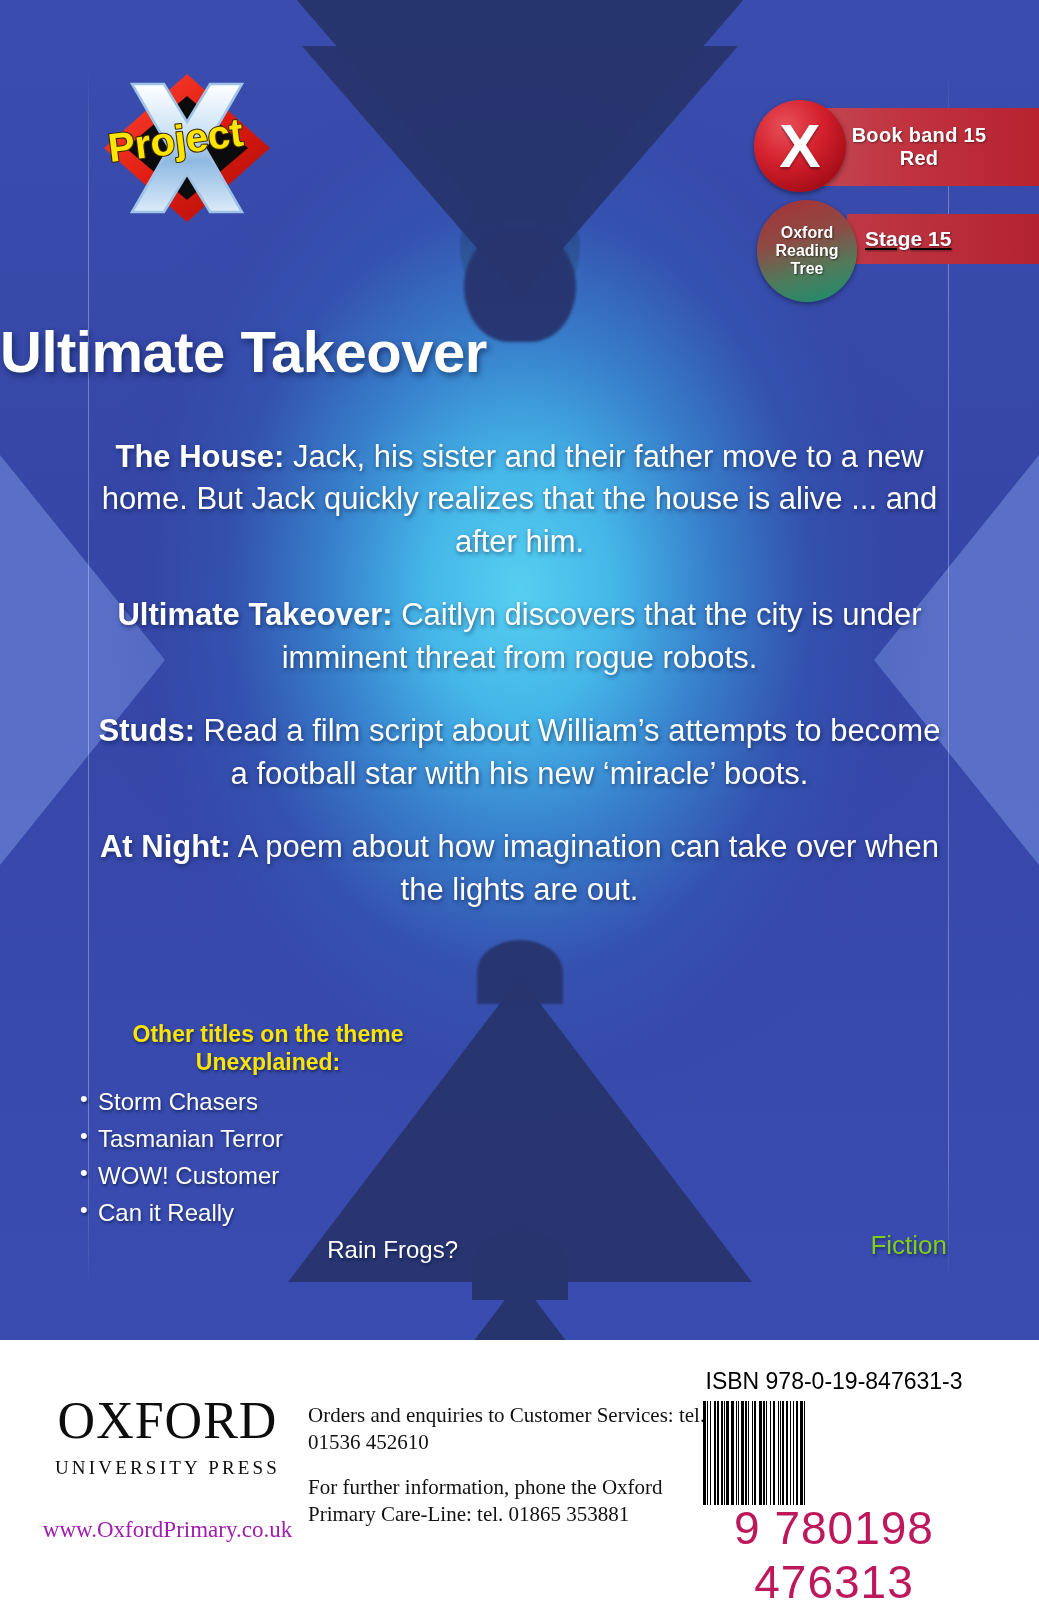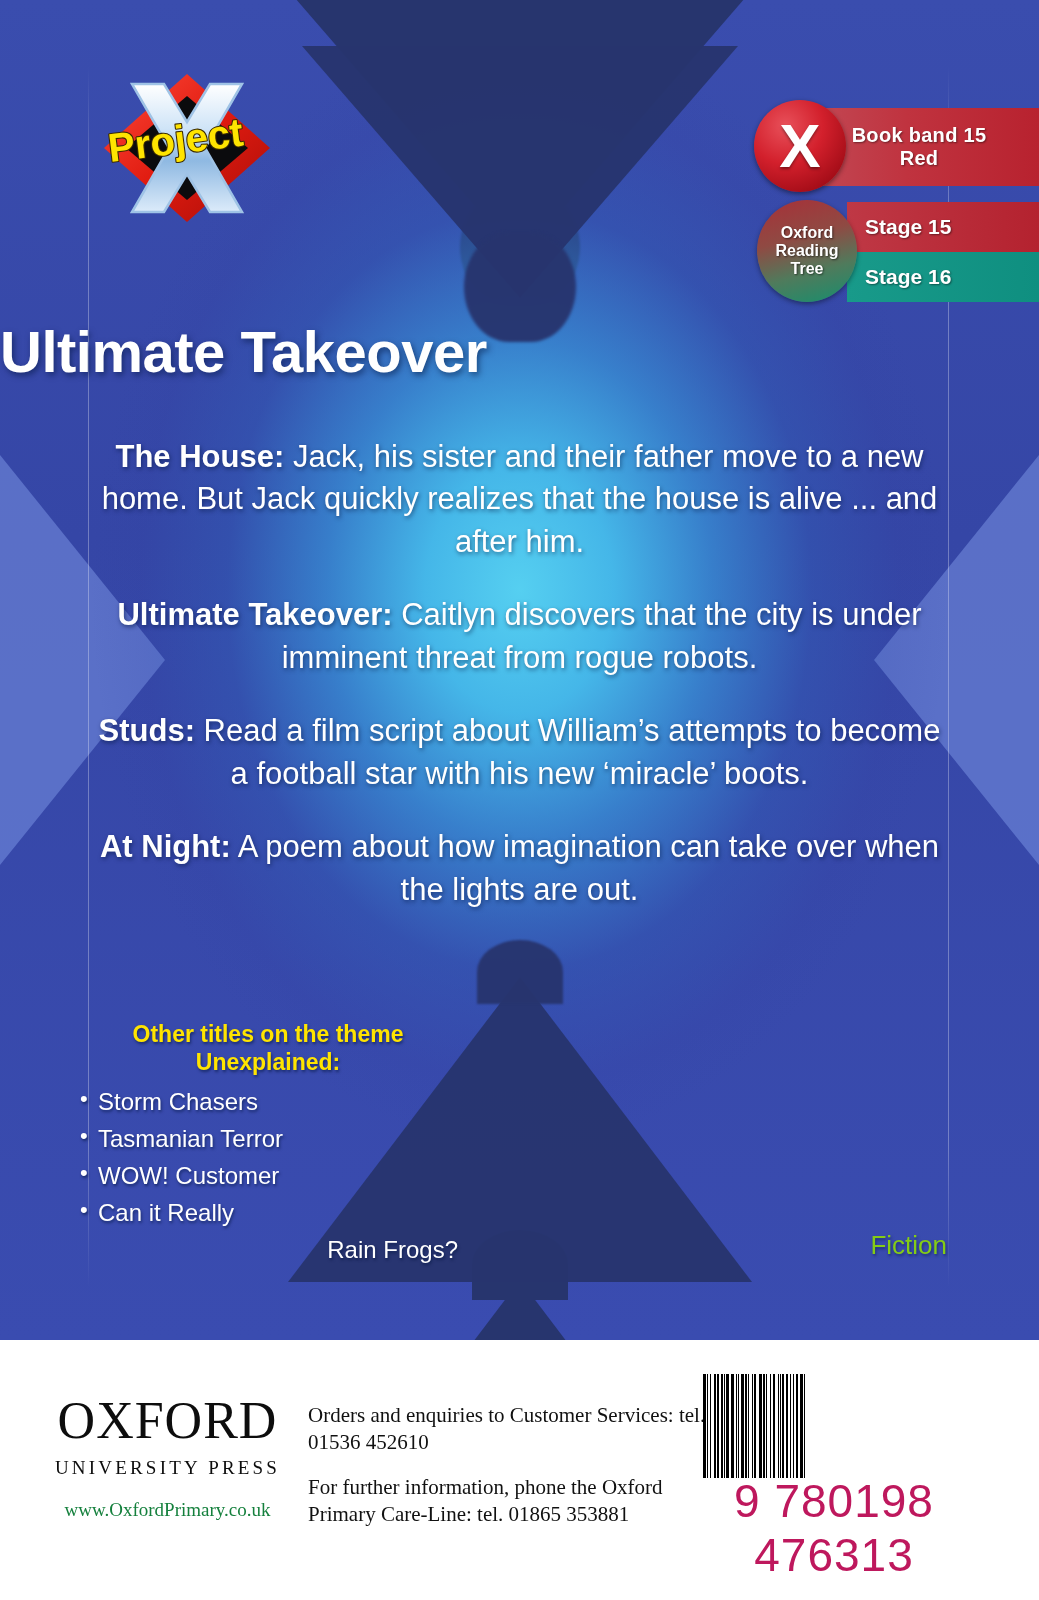--- a/index.html
+++ b/index.html
@@ -124,21 +124,21 @@
   .band-x{
     position:absolute;left:15px;top:0;width:92px;height:92px;border-radius:50%;
     background:radial-gradient(circle at 34% 28%,#e8505a 0%,#d3202c 42%,#a50d18 78%,#7d0a12 100%);
     box-shadow:0 2px 5px rgba(0,0,0,.45);
     display:flex;align-items:center;justify-content:center;
     color:#fff;font-weight:bold;font-size:62px;line-height:1;
     font-family:"Liberation Sans",sans-serif;
     text-shadow:0 2px 3px rgba(0,0,0,.4);
   }
   .ort-row{position:relative;height:100px;margin-top:8px;}
-  .ort-bars{position:absolute;left:108px;right:0;top:0;}
+  .ort-bars{position:absolute;left:108px;right:0;top:12px;text-decoration:underline;}
   .ort-bar{
     height:50px;display:flex;align-items:center;padding-left:18px;
     color:#fff;font-weight:bold;font-size:21px;
     text-shadow:1px 1px 2px rgba(0,0,0,.45);
   }
   .ort-bar.s15{background:linear-gradient(90deg,#bf3845 0%,#b4222f 100%);}
   .ort-bar.s16{background:linear-gradient(90deg,#189a8a 0%,#0f8f80 100%);}
   .ort-circle{
     position:absolute;left:18px;top:-2px;width:100px;height:102px;border-radius:50%;
     background:linear-gradient(165deg,#a83038 0%,#8f4a43 38%,#4f7b5c 68%,#168f6e 100%);
@@ -190,21 +190,21 @@
     position:absolute;left:0;top:1340px;width:1039px;height:260px;background:#fff;
   }
   .oup{position:absolute;left:40px;top:55px;width:255px;text-align:center;}
   .oup-name{
     font-family:"Liberation Serif",serif;font-size:52px;letter-spacing:1px;color:#0d0d0d;line-height:1;
   }
   .oup-sub{
     font-family:"Liberation Serif",serif;font-size:19px;letter-spacing:3.2px;color:#0d0d0d;margin-top:10px;
   }
   .oup-url{
-    font-family:"Liberation Serif",serif;font-size:19px;color:#15803d;margin-top:20px;
+    font-family:"Liberation Serif",serif;font-size:23px;color:#a21caf;margin-top:38px;
   }
   .contact{
     position:absolute;left:308px;top:62px;width:400px;
     font-family:"Liberation Serif",serif;font-size:21px;color:#111;line-height:1.28;
   }
   .contact p{margin:0 0 18px 0;}
   .isbn-wrap{position:absolute;right:60px;top:28px;width:290px;text-align:center;}
   .isbn-text{font-size:23px;color:#000;font-family:"Liberation Sans",sans-serif;}
   .barcode{margin-top:6px;height:104px;width:262px;display:flex;align-items:stretch;margin-left:auto;margin-right:auto;}
   .barcode i{display:block;height:100%;background:#000;}
@@ -268,21 +268,20 @@
       <div class="band-bar">
         <span>Book band 15</span>
         <span>Red</span>
       </div>
       <div class="band-x">X</div>
     </div>
 
     <div class="ort-row">
       <div class="ort-bars">
         <div class="ort-bar s15">Stage 15</div>
-        <div class="ort-bar s16">Stage 16</div>
       </div>
       <div class="ort-circle">
         <span>Oxford</span>
         <span>Reading</span>
         <span>Tree</span>
       </div>
     </div>
 
   </div>
 
@@ -326,20 +325,21 @@
       <div class="oup-sub">UNIVERSITY PRESS</div>
       <div class="oup-url">www.OxfordPrimary.co.uk</div>
     </div>
 
     <div class="contact">
       <p>Orders and enquiries to Customer Services: tel. 01536 452610</p>
       <p>For further information, phone the Oxford Primary Care-Line: tel. 01865 353881</p>
     </div>
 
     <div class="isbn-wrap">
+      <div class="isbn-text">ISBN 978-0-19-847631-3</div>
       <div class="barcode">
           <i style="width: 3px;"></i>
           <i class="w" style="width: 1px;"></i>
           <i style="width: 1px;"></i>
           <i class="w" style="width: 2px;"></i>
           <i style="width: 1px;"></i>
           <i class="w" style="width: 3px;"></i>
           <i style="width: 2px;"></i>
           <i class="w" style="width: 1px;"></i>
           <i style="width: 2px;"></i>

